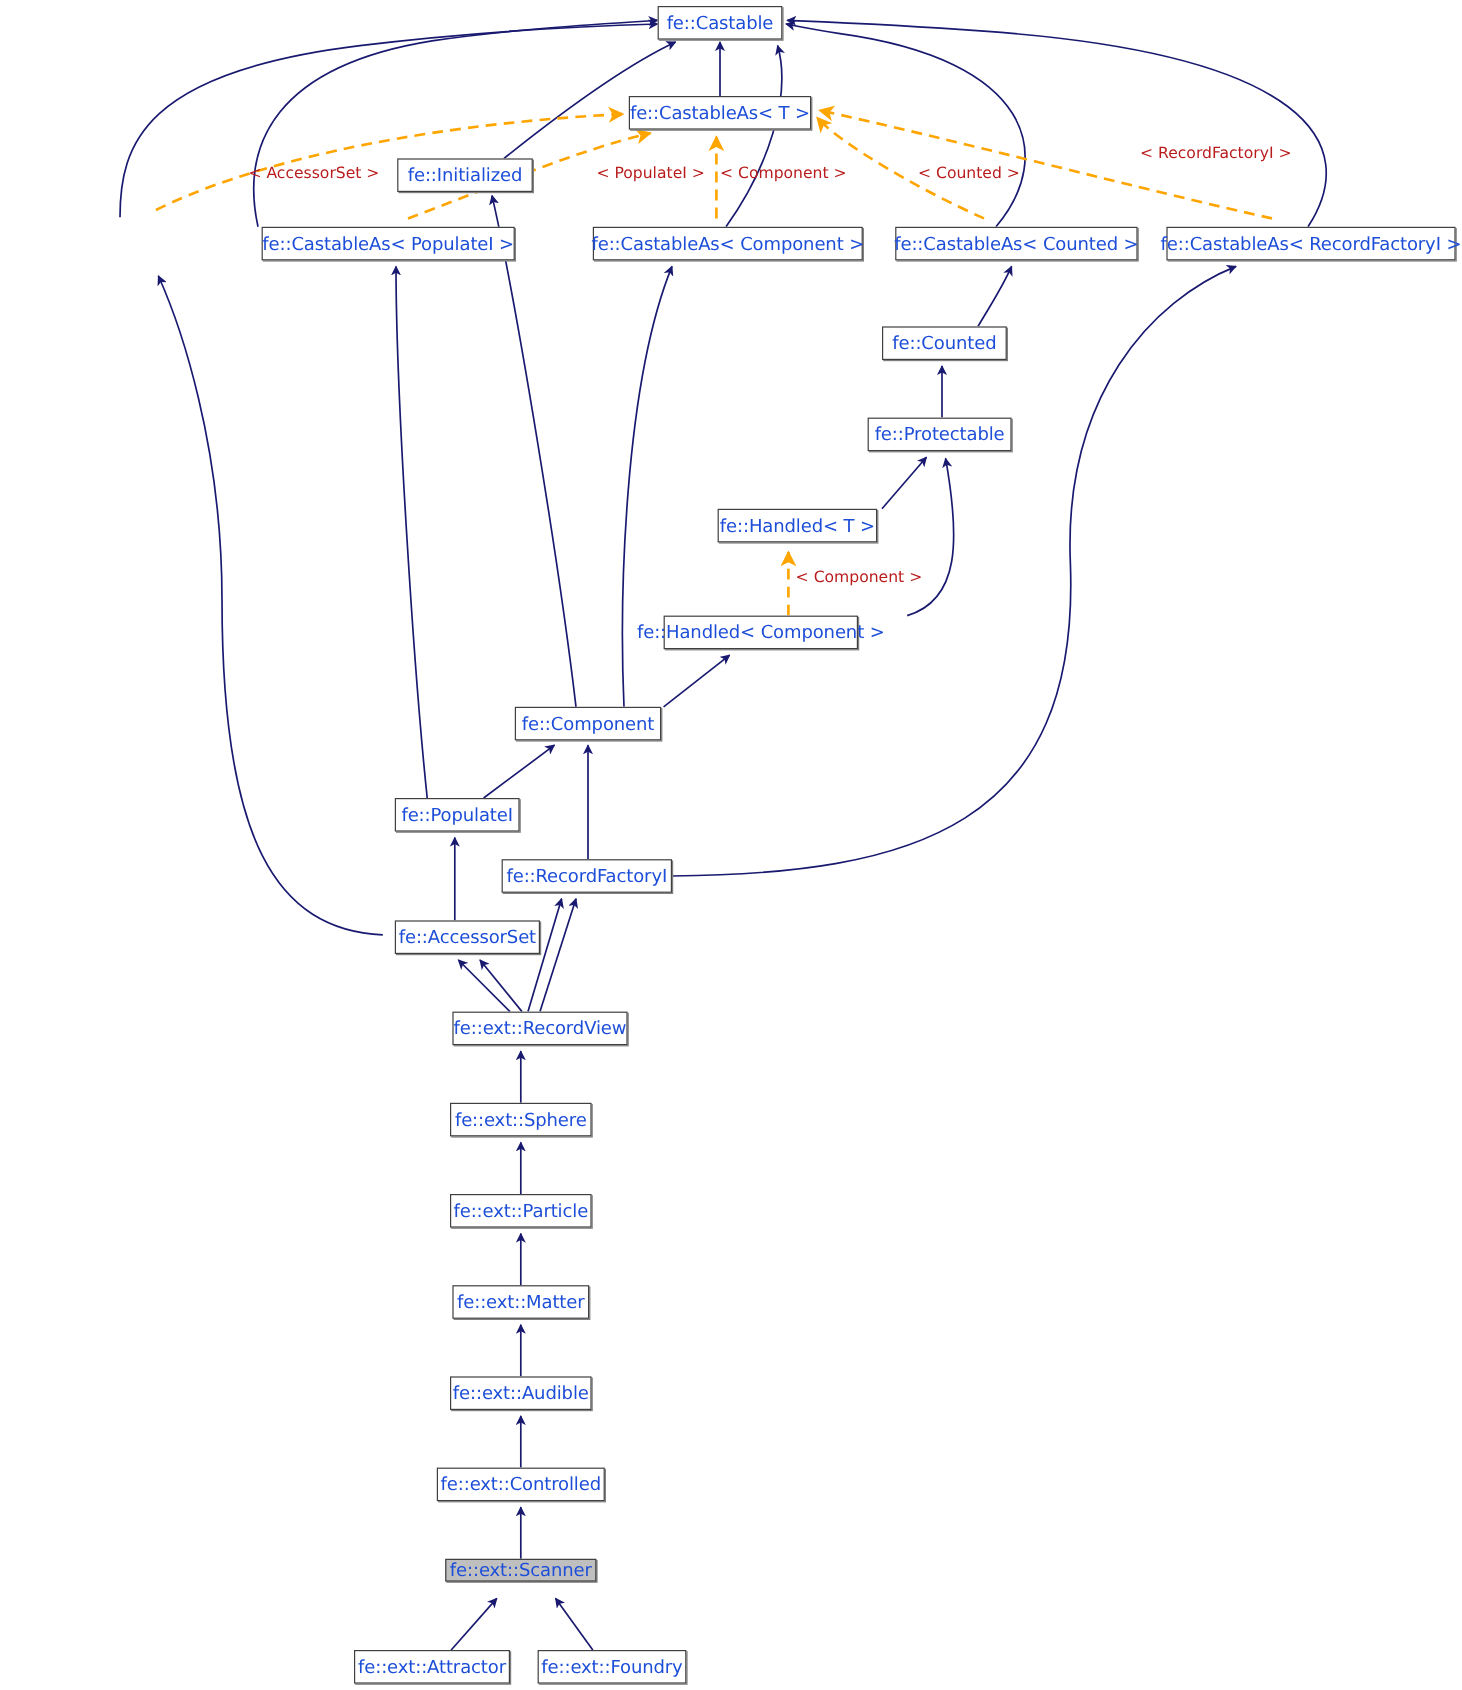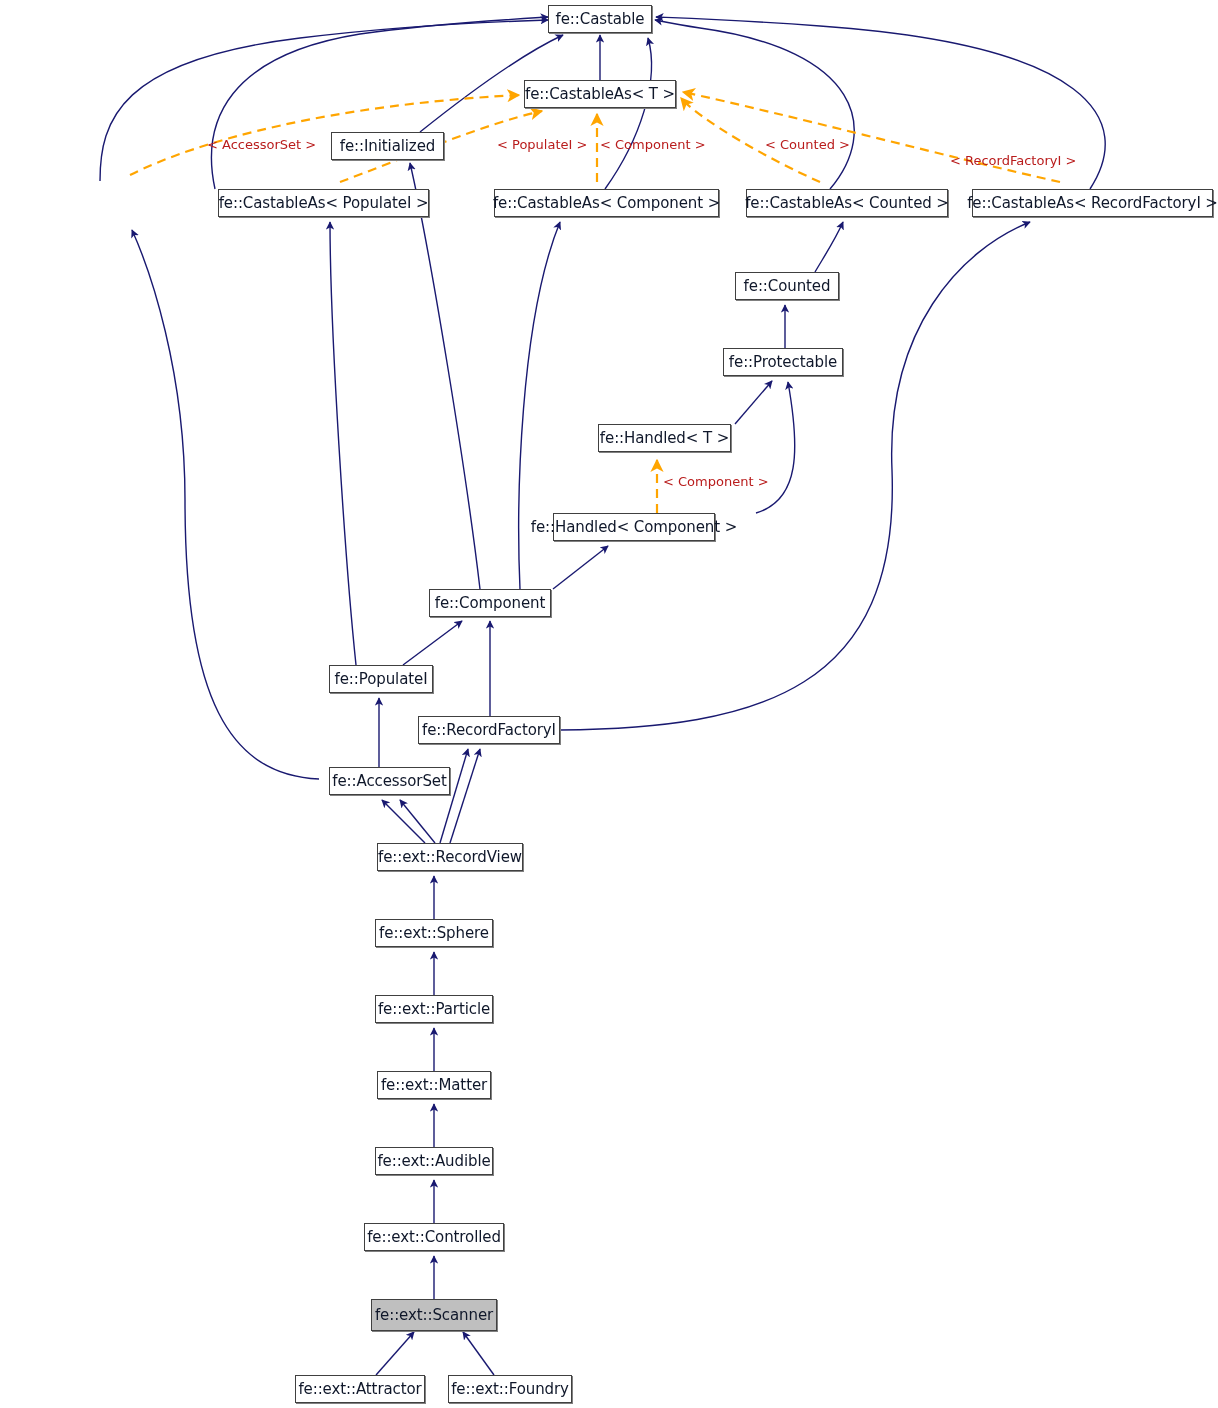--- a/index.html
+++ b/index.html
@@ -27,21 +27,21 @@
   .node {
     position: absolute;
     box-sizing: border-box;
     background: #ffffff;
     border: 1px solid #404040;
     box-shadow: 1px 1px 0 0 #808080;
     display: flex;
     align-items: center;
     justify-content: center;
     text-align: center;
-    color: #0f172a;
+    color: #1d4ed8;
     font-size: 15px;
     line-height: 17px;
     letter-spacing: -0.1px;
     white-space: pre;
   }
   .node.highlight {
     background: #bfbfbf;
   }
   .edge-label {
     position: absolute;
@@ -134,24 +134,24 @@
   <div class="node" style="left:429px;top:589px;width:122px;height:28px;">fe::Component</div>
   <div class="node" style="left:329px;top:665px;width:104px;height:28px;">fe::PopulateI</div>
   <div class="node" style="left:418px;top:716px;width:142px;height:28px;">fe::RecordFactoryI</div>
   <div class="node" style="left:319px;top:767px;width:121px;height:28px;margin-left:10px;">fe::AccessorSet</div>
   <div class="node" style="left:377px;top:843px;width:146px;height:28px;">fe::ext::RecordView</div>
   <div class="node" style="left:375px;top:919px;width:118px;height:28px;">fe::ext::Sphere</div>
   <div class="node" style="left:375px;top:995px;width:118px;height:28px;">fe::ext::Particle</div>
   <div class="node" style="left:377px;top:1071px;width:114px;height:28px;">fe::ext::Matter</div>
   <div class="node" style="left:375px;top:1147px;width:118px;height:28px;">fe::ext::Audible</div>
   <div class="node" style="left:364px;top:1223px;width:140px;height:28px;">fe::ext::Controlled</div>
-  <div class="node highlight" style="left:371px;top:1299px;width:126px;height:32px;">fe::ext::Scanner</div>
+  <div class="node highlight" style="left:371px;top:1299px;width:126px;height:19px;">fe::ext::Scanner</div>
   <div class="node" style="left:295px;top:1375px;width:130px;height:28px;">fe::ext::Attractor</div>
   <div class="node" style="left:448px;top:1375px;width:124px;height:28px;">fe::ext::Foundry</div>
 
   <div class="edge-label" style="left:207px;top:136px;">&lt; AccessorSet &gt;</div>
   <div class="edge-label" style="left:497px;top:136px;">&lt; PopulateI &gt;</div>
   <div class="edge-label" style="left:600px;top:136px;">&lt; Component &gt;</div>
   <div class="edge-label" style="left:765px;top:136px;">&lt; Counted &gt;</div>
-  <div class="edge-label" style="left:950px;top:152px;">&lt; RecordFactoryI &gt;</div>
+  <div class="edge-label" style="left:950px;top:120px;">&lt; RecordFactoryI &gt;</div>
   <div class="edge-label" style="left:663px;top:473px;">&lt; Component &gt;</div>
 
 </div>
 
 </body></html>

